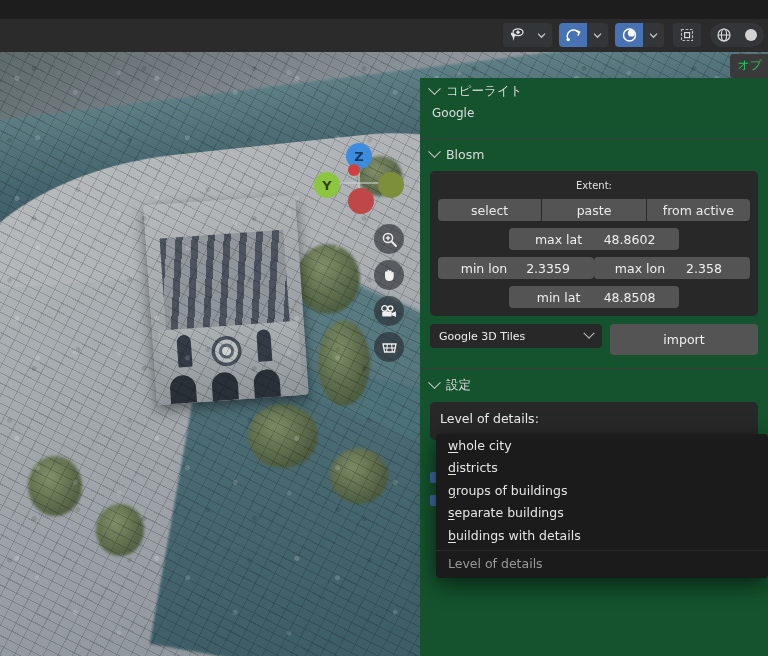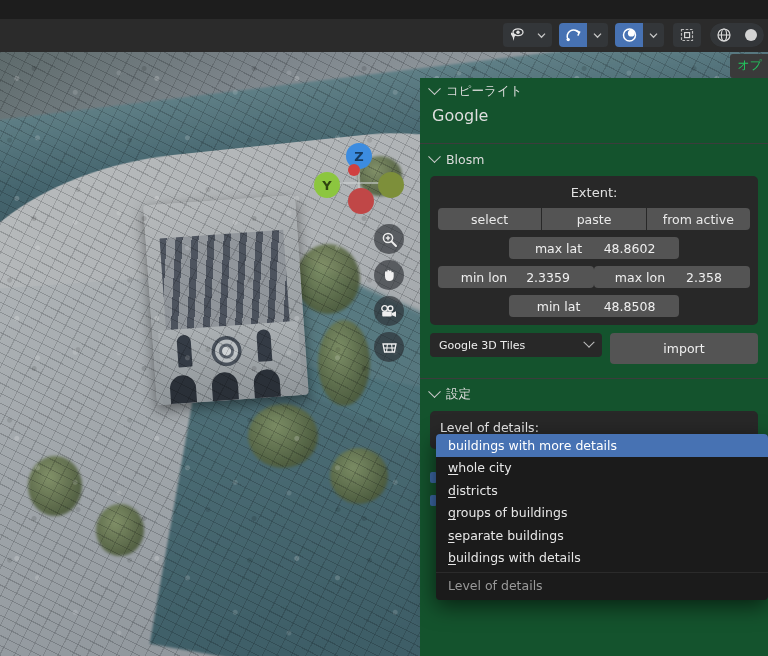--- a/index.html
+++ b/index.html
@@ -103,25 +103,25 @@
     display:flex; align-items:center; justify-content:center; color:#e8e8e8; }
 
   
   .props { position:absolute; left:420px; top:78px; width:348px; height:578px;
     background:#14532d; z-index:10; font-size:12.5px; color:#e2e2e2; overflow:hidden; }
   .panel-hdr { display:flex; align-items:center; gap:7px; height:26px; padding:0 10px;
     color:#dcdcdc; font-size:12.5px; }
   .chev { display:inline-block; width:9px; height:9px; border-right:1.6px solid #c9c9c9;
     border-bottom:1.6px solid #c9c9c9; transform:rotate(45deg) translate(-2px,-2px); }
   .panel-body { padding:0 10px 8px 10px; }
-  .copy-text { padding:2px 0 10px 2px; color:#dfdfdf; font-size:16px; }
+  .copy-text { padding:2px 0 10px 2px; color:#dfdfdf; font-size:12px; }
   .hr { height:1px; background:#3c3c3c; margin:0 0 2px 0; }
 
   .box { background:#282828; border-radius:5px; padding:8px 8px; margin-top:4px; }
-  .box-title { text-align:center; color:#e0e0e0; font-size:13px; padding:1px 0 8px 0; }
+  .box-title { text-align:center; color:#e0e0e0; font-size:10px; padding:1px 0 8px 0; }
   .btn-row { display:flex; gap:1px; }
   .btn { flex:1; height:22px; background:#545454; color:#eaeaea; font-size:12.5px;
     display:flex; align-items:center; justify-content:center; border-radius:0; }
   .btn:first-child { border-radius:4px 0 0 4px; }
   .btn:last-child { border-radius:0 4px 4px 0; }
   .fld { height:22px; background:#545454; border-radius:4px; display:flex; align-items:center;
     justify-content:space-between; padding:0 14px; font-size:12.5px; color:#efefef; }
   .fld .lbl { flex:1; text-align:center; }
   .fld .val { flex:1; text-align:center; }
   .row-c { display:flex; justify-content:center; margin-top:7px; }
@@ -389,23 +389,20 @@
       <div class="settings-box">
         <div class="lod-label">Level of details:</div>
       </div>
     </div>
   </div>
 
   <div class="stub" style="top:472px;"></div>
   <div class="stub" style="top:495px;"></div>
 
   <div class="popup">
-    <div class="popup-item active">
-      <span>buildings with more details</span>
-    </div>
     <div class="popup-item">
       <span class="acc">w</span>
         <span>hole city</span>
     </div>
     <div class="popup-item">
       <span class="acc">d</span>
         <span>istricts</span>
     </div>
     <div class="popup-item">
       <span class="acc">g</span>

